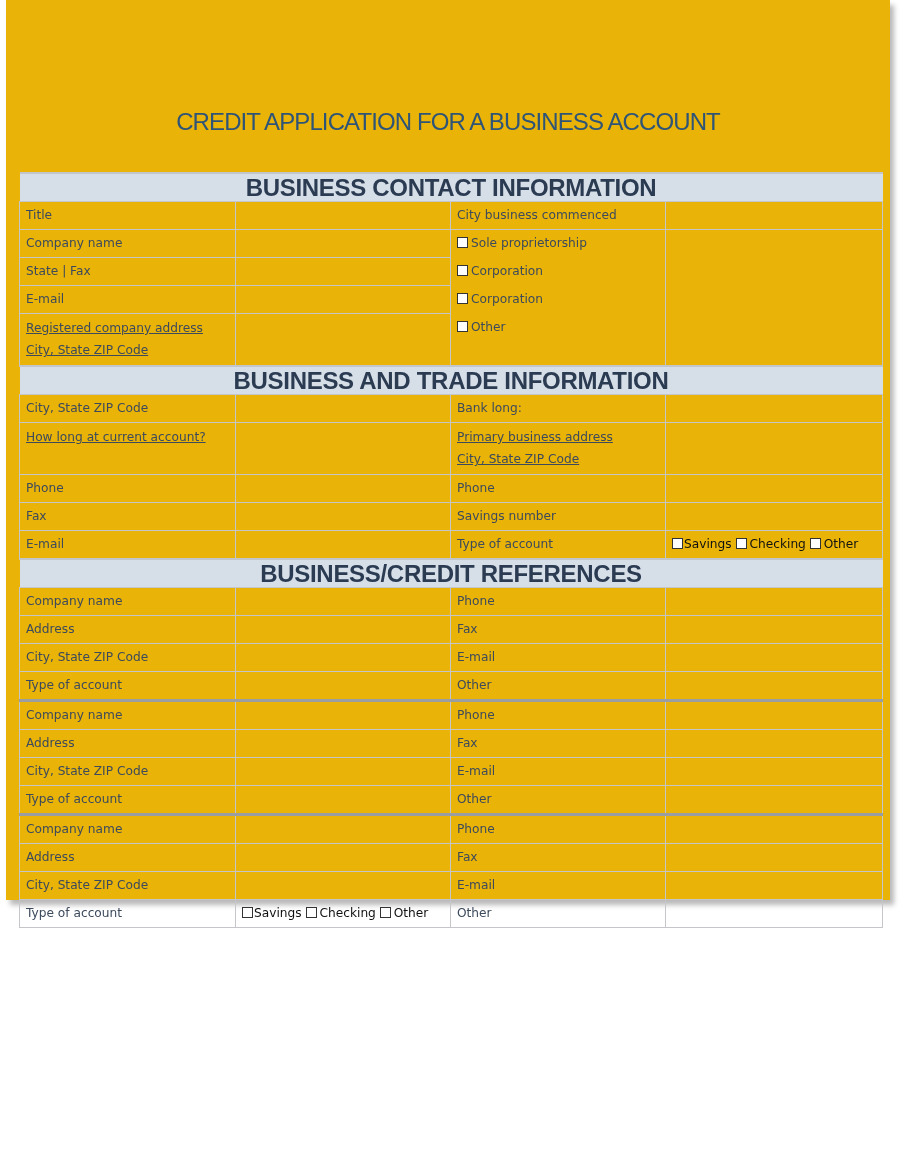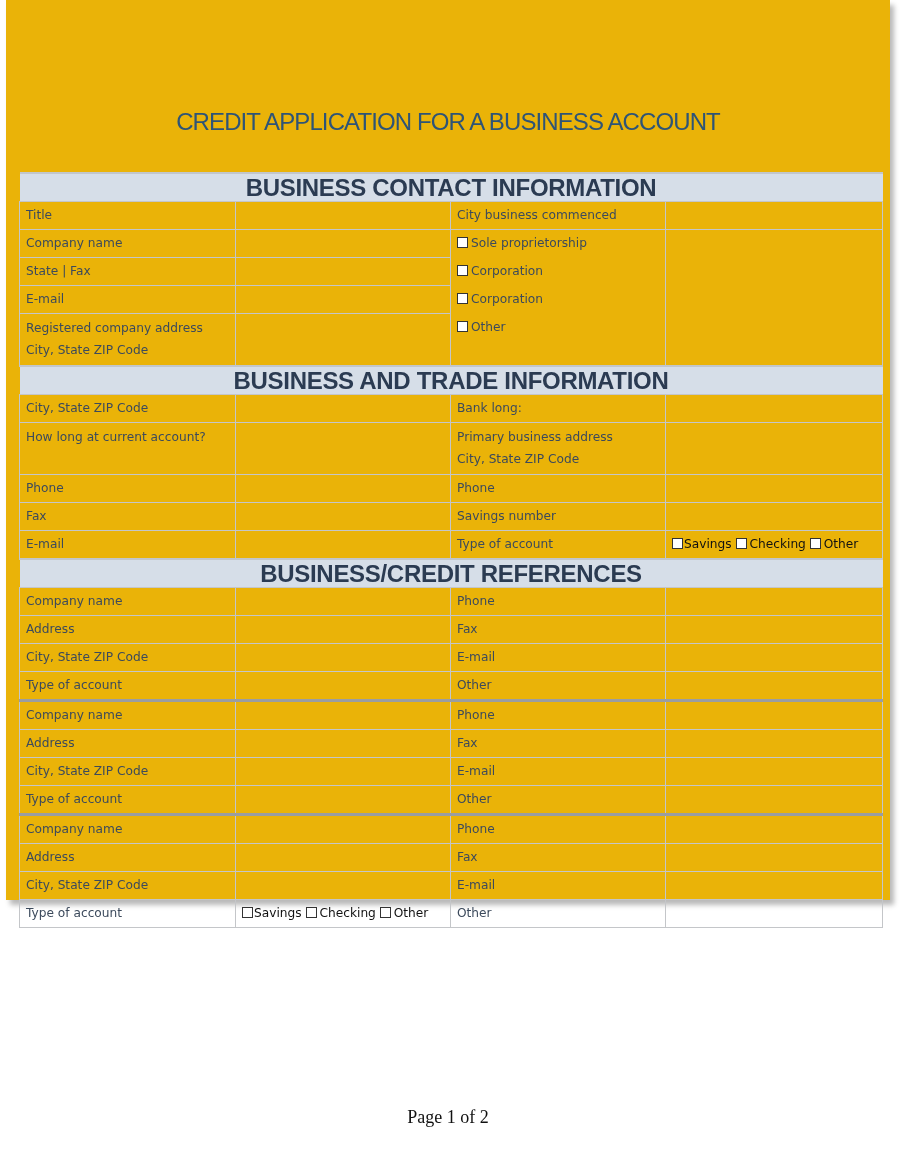--- a/index.html
+++ b/index.html
@@ -20,21 +20,21 @@
     font-family:"DejaVu Sans", sans-serif; font-size:12.2px; color:#3c4a5c;
   }
   table.form col.c1 { width:216px; }
   table.form col.c2 { width:215px; }
   table.form col.c3 { width:215px; }
   table.form col.c4 { width:217px; }
   table.form td {
     border:1.5px solid #c4c6c9; padding:0 6px; height:27px; vertical-align:top;
     line-height:27px; overflow:hidden; white-space:nowrap;
   }
-  table.form td.tall { height:48px; line-height:22px; padding-top:3px; }
+  table.form td.tall { height:48px; line-height:22px; padding-top:3px;text-decoration:underline; }
   table.form tr.section td {
     background:#d6dee8; border-left:none; border-right:none;
     border-top:2px solid #c2c6cb; border-bottom:1.5px solid #c4c6c9;
     text-align:center; font-family:"Liberation Sans", sans-serif; font-weight:bold;
     font-size:24px; color:#2b3b52; height:27px; line-height:27px; padding:0;
     letter-spacing:-0.3px;
   }
   table.form tr.group-start td { border-top:3px solid #9a9da1; }
   .opts { color:#111; }
   .box {
@@ -219,14 +219,13 @@
         <span class="box type-box"></span><span>Savings</span>
         <span class="box"></span><span>Checking</span>
         <span class="box"></span><span>Other</span>
       </td>
       <td>Other</td>
       <td></td>
     </tr>
   </tbody>
     </table>
 
-  <div class="footer">Page 1 of 2</div>
 </div>
 
 </body></html>

